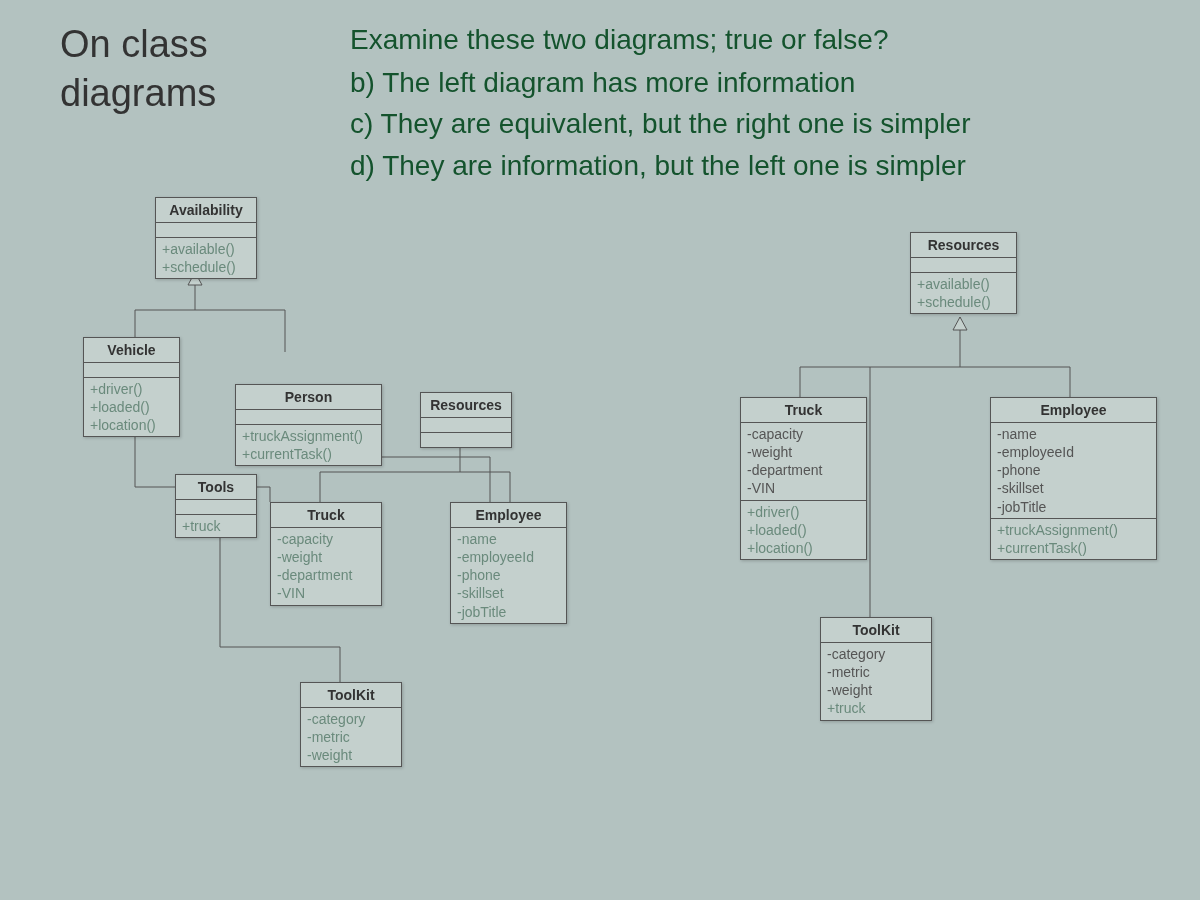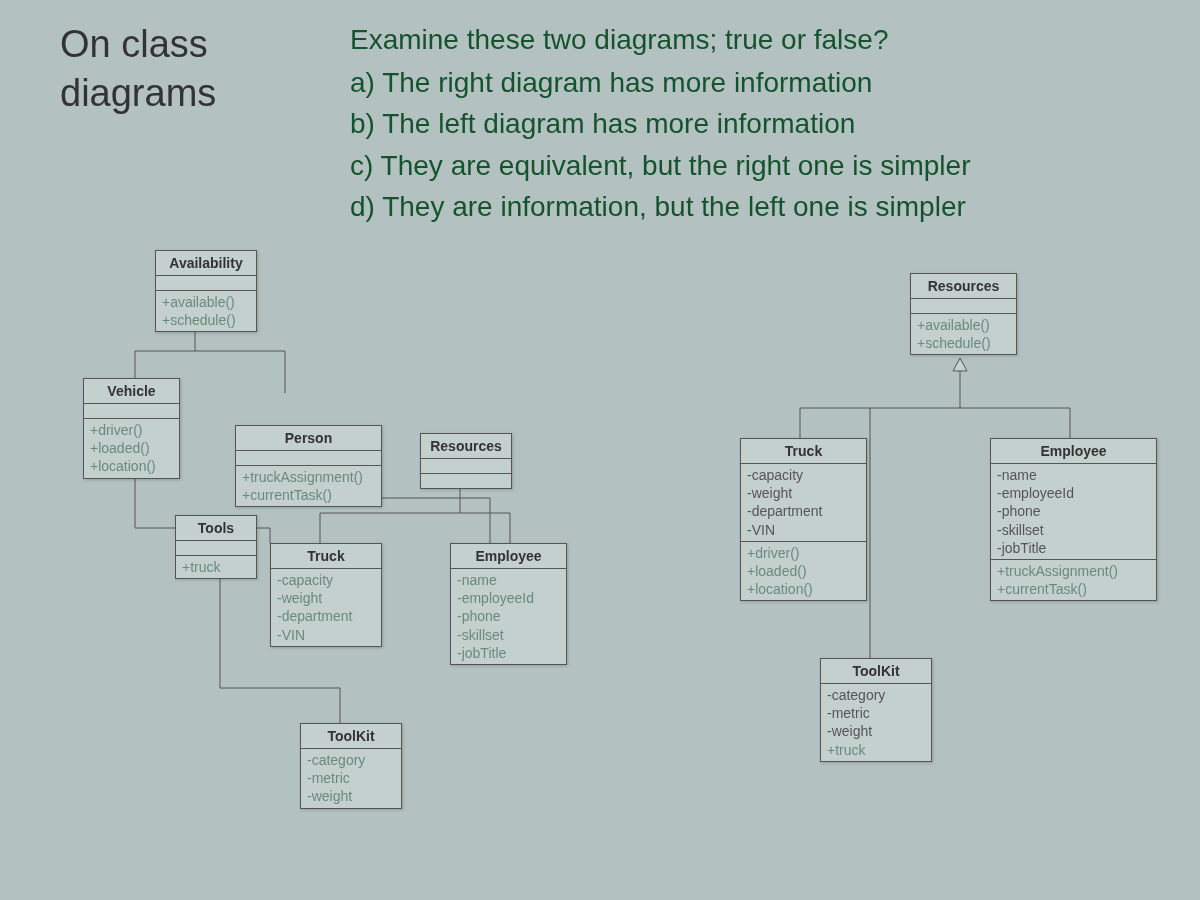--- a/index.html
+++ b/index.html
@@ -86,21 +86,20 @@
 </head>
 <body>
 
 <div class="header">
   <div class="title">
     <div>On class</div>
     <div>diagrams</div>
   </div>
   <div class="question">
     <div class="prompt">Examine these two diagrams; true or false?</div>
-    <div class="choice">a)  The right diagram has more information</div>
     <div class="choice">b)  The left diagram has more information</div>
     <div class="choice">c)  They are equivalent, but the right one is simpler</div>
     <div class="choice">d)  They are information, but the left one is simpler</div>
   </div>
 </div>
 
 <div class="canvas">
 
   <svg class="lines">
 
@@ -133,21 +132,21 @@
     <polygon points="220,310 213,323 227,323"></polygon>
 
     <line x1="960" y1="120" x2="960" y2="170"></line>
     <polygon points="960,120 953,133 967,133"></polygon>
     <line x1="800" y1="170" x2="1070" y2="170"></line>
     <line x1="800" y1="170" x2="800" y2="200"></line>
     <line x1="1070" y1="170" x2="1070" y2="200"></line>
     <line x1="870" y1="170" x2="870" y2="420"></line>
   </svg>
 
-  <div class="uml" style="left:155px; top:12px; width:100px;">
+  <div class="uml" style="left:155px; top:0px; width:100px;">
     <div class="name">Availability</div>
     <div class="sect empty"></div>
     <div class="sect" style="border-bottom:none">
       <div class="row">+available()</div>
       <div class="row">+schedule()</div>
     </div>
   </div>
 
   <div class="uml" style="left:83px; top:140px; width:95px;">
     <div class="name">Vehicle</div>

